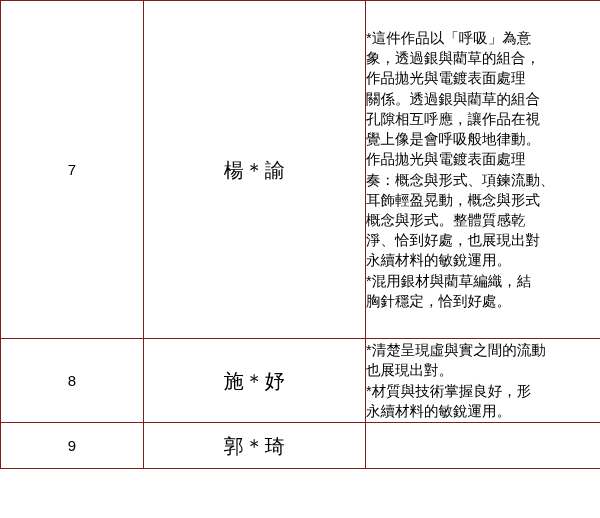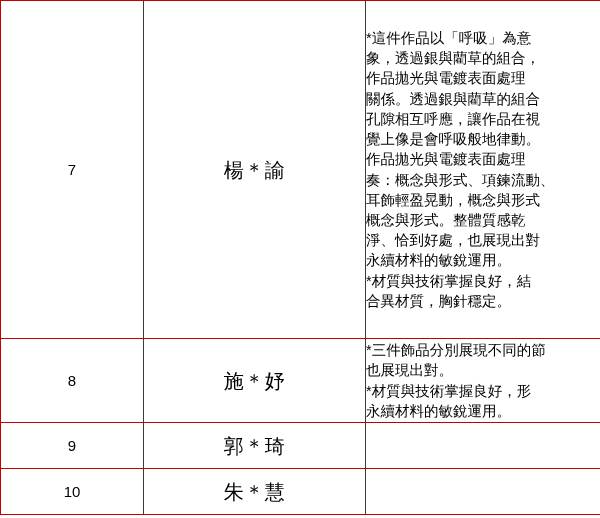--- a/index.html
+++ b/index.html
@@ -78,38 +78,33 @@
         <p>作品拋光與電鍍表面處理</p>
         <p>關係。透過銀與藺草的組合</p>
         <p>孔隙相互呼應，讓作品在視</p>
         <p>覺上像是會呼吸般地律動。</p>
         <p>作品拋光與電鍍表面處理</p>
         <p>奏：概念與形式、項鍊流動、</p>
         <p>耳飾輕盈晃動，概念與形式</p>
         <p>概念與形式。整體質感乾</p>
         <p>淨、恰到好處，也展現出對</p>
         <p>永續材料的敏銳運用。</p>
-        <p>*材質與技術掌握良好，結</p>
-        <p>合異材質，胸針穩定。</p>
+        <p>*混用銀材與藺草編織，結</p>
+        <p>胸針穩定，恰到好處。</p>
       </td>
     </tr>
     <tr class="row-mid">
       <td class="cell-num">8</td>
       <td class="cell-name">施＊妤</td>
       <td class="cell-comment">
-        <p>*三件飾品分別展現不同的節</p>
+        <p>*清楚呈現虛與實之間的流動</p>
         <p>也展現出對。</p>
         <p>*材質與技術掌握良好，形</p>
         <p>永續材料的敏銳運用。</p>
       </td>
     </tr>
     <tr class="row-short">
       <td class="cell-num">9</td>
       <td class="cell-name">郭＊琦</td>
       <td class="cell-comment"></td>
     </tr>
-    <tr class="row-short">
-      <td class="cell-num">10</td>
-      <td class="cell-name">朱＊慧</td>
-      <td class="cell-comment"></td>
-    </tr>
   </tbody>
 </table>
 
 </body></html>

